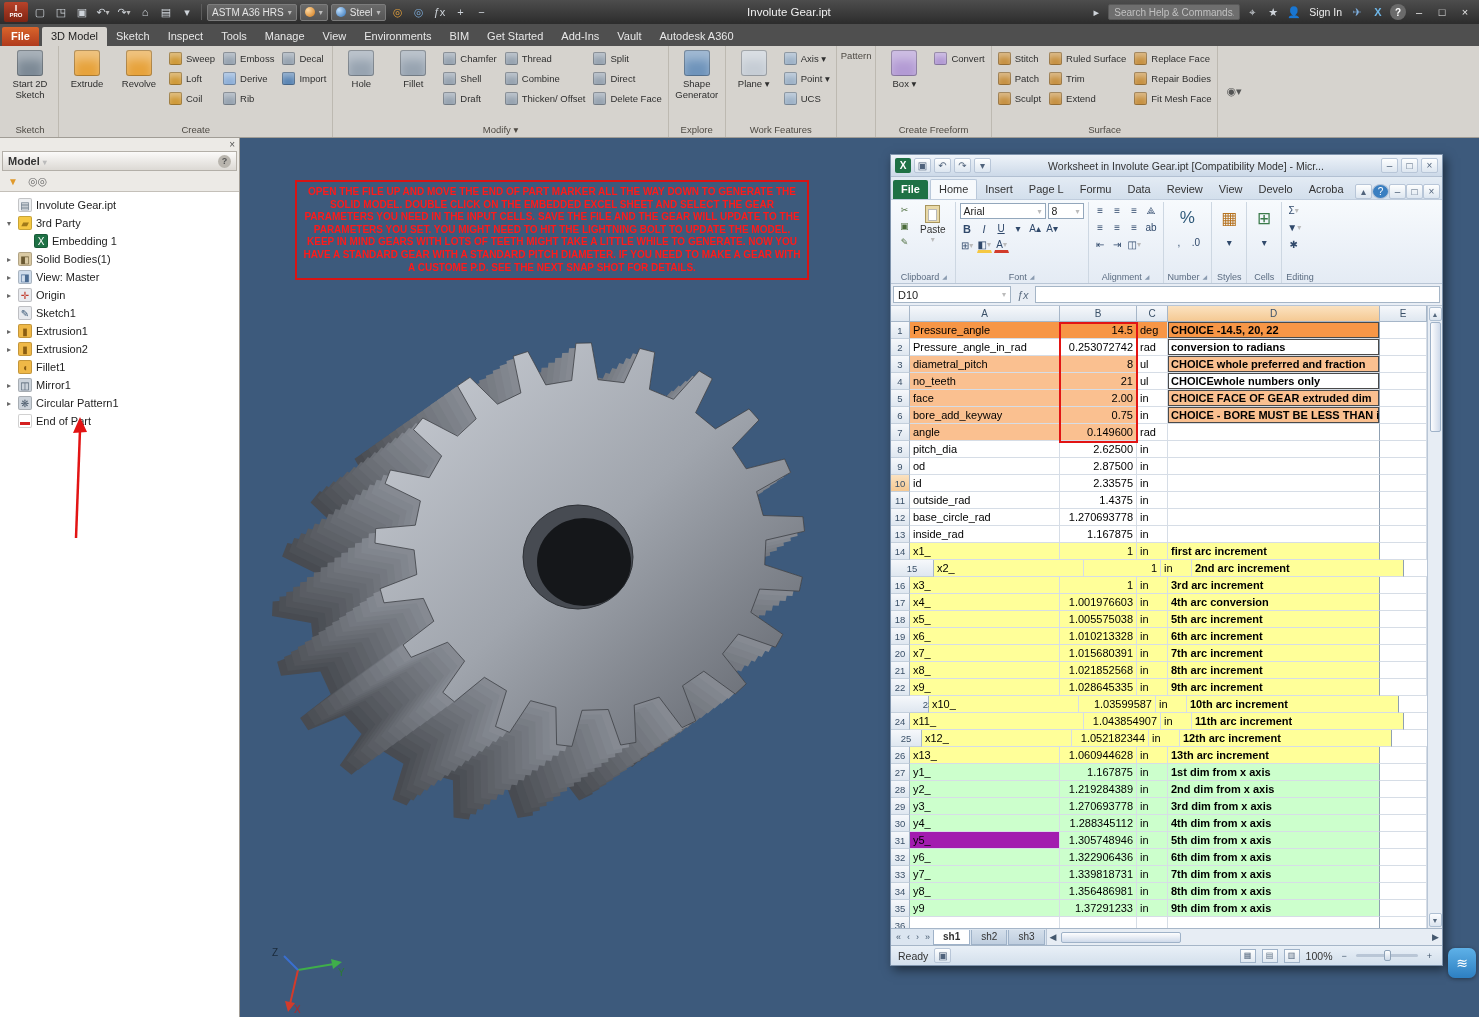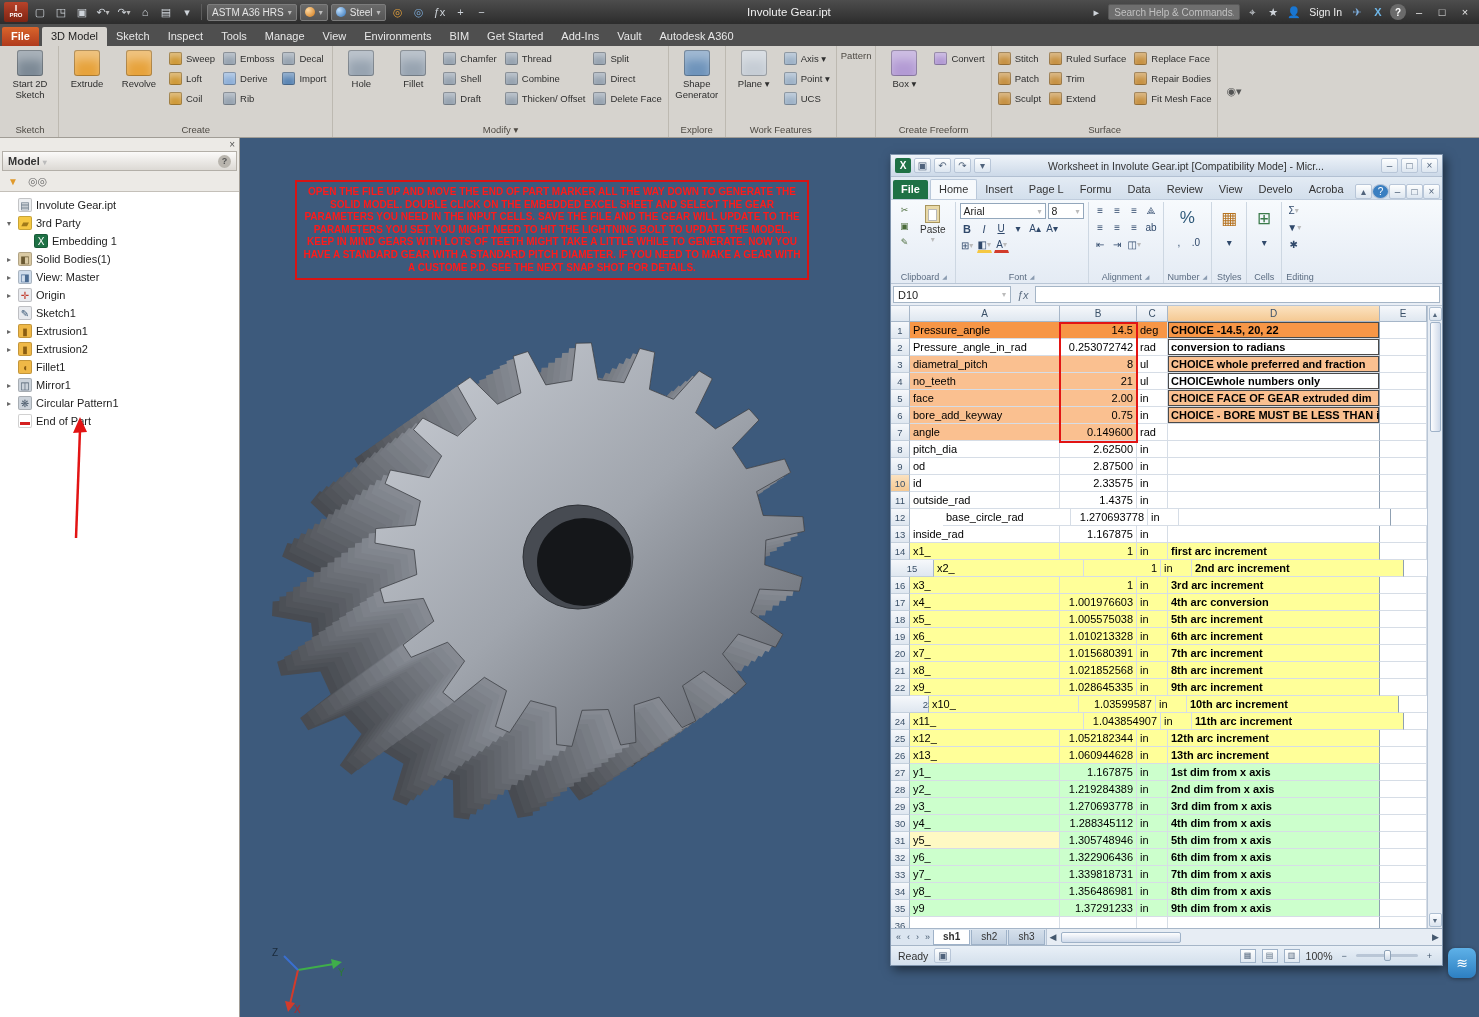--- a/index.html
+++ b/index.html
@@ -791,21 +791,21 @@
               <div class="grow">
                 <span class="rownum" style="width: 19px;">11</span>
                 <span class="cell" style="width: 150px;">outside_rad</span>
                 <span class="cell num" style="width: 77px;">1.4375</span>
                 <span class="cell" style="width: 31px;">in</span>
                 <span class="cell dcol dedge" style="width: 212px;"></span>
                 <span class="cell" style="width: 47px;"></span>
               </div>
               <div class="grow">
                 <span class="rownum" style="width: 19px;">12</span>
-                <span class="cell" style="width: 128px; margin-left: 33px;">base_circle_rad</span>
+                <span class="cell" style="width: 150px;">base_circle_rad</span>
                 <span class="cell num" style="width: 77px;">1.270693778</span>
                 <span class="cell" style="width: 31px;">in</span>
                 <span class="cell dcol dedge" style="width: 212px;"></span>
                 <span class="cell" style="width: 47px;"></span>
               </div>
               <div class="grow">
                 <span class="rownum" style="width: 19px;">13</span>
                 <span class="cell" style="width: 150px;">inside_rad</span>
                 <span class="cell num" style="width: 77px;">1.167875</span>
                 <span class="cell" style="width: 31px;">in</span>
@@ -894,21 +894,21 @@
               </div>
               <div class="grow">
                 <span class="rownum" style="width: 19px;">24</span>
                 <span class="cell" style="width: 174px; background: rgb(255, 255, 153);">x11_</span>
                 <span class="cell num" style="width: 77px; background: rgb(255, 255, 153);">1.043854907</span>
                 <span class="cell" style="width: 31px; background: rgb(255, 255, 153);">in</span>
                 <span class="cell dcol dedge" style="width: 212px; background: rgb(255, 255, 153);">11th arc increment</span>
                 <span class="cell" style="width: 47px;"></span>
               </div>
               <div class="grow">
-                <span class="rownum" style="width: 19px;">25</span>
+                <span class="rownum" style="width: 31px;">25</span>
                 <span class="cell" style="width: 150px; background: rgb(255, 255, 153);">x12_</span>
                 <span class="cell num" style="width: 77px; background: rgb(255, 255, 153);">1.052182344</span>
                 <span class="cell" style="width: 31px; background: rgb(255, 255, 153);">in</span>
                 <span class="cell dcol dedge" style="width: 212px; background: rgb(255, 255, 153);">12th arc increment</span>
                 <span class="cell" style="width: 47px;"></span>
               </div>
               <div class="grow">
                 <span class="rownum" style="width: 19px;">26</span>
                 <span class="cell" style="width: 150px; background: rgb(255, 255, 153);">x13_</span>
                 <span class="cell num" style="width: 77px; background: rgb(255, 255, 153);">1.060944628</span>
@@ -943,21 +943,21 @@
               <div class="grow">
                 <span class="rownum" style="width: 19px;">30</span>
                 <span class="cell" style="width: 150px; background: rgb(204, 255, 204);">y4_</span>
                 <span class="cell num" style="width: 77px; background: rgb(204, 255, 204);">1.288345112</span>
                 <span class="cell" style="width: 31px; background: rgb(204, 255, 204);">in</span>
                 <span class="cell dcol dedge" style="width: 212px; background: rgb(204, 255, 204);">4th dim from x axis</span>
                 <span class="cell" style="width: 47px;"></span>
               </div>
               <div class="grow">
                 <span class="rownum" style="width: 19px;">31</span>
-                <span class="cell" style="width: 150px; background: #fef9c3;">y5_</span>
+                <span class="cell" style="width: 150px; background: #a21caf;">y5_</span>
                 <span class="cell num" style="width: 77px; background: rgb(204, 255, 204);">1.305748946</span>
                 <span class="cell" style="width: 31px; background: rgb(204, 255, 204);">in</span>
                 <span class="cell dcol dedge" style="width: 212px; background: rgb(204, 255, 204);">5th dim from x axis</span>
                 <span class="cell" style="width: 47px;"></span>
               </div>
               <div class="grow">
                 <span class="rownum" style="width: 19px;">32</span>
                 <span class="cell" style="width: 150px; background: rgb(204, 255, 204);">y6_</span>
                 <span class="cell num" style="width: 77px; background: rgb(204, 255, 204);">1.322906436</span>
                 <span class="cell" style="width: 31px; background: rgb(204, 255, 204);">in</span>

